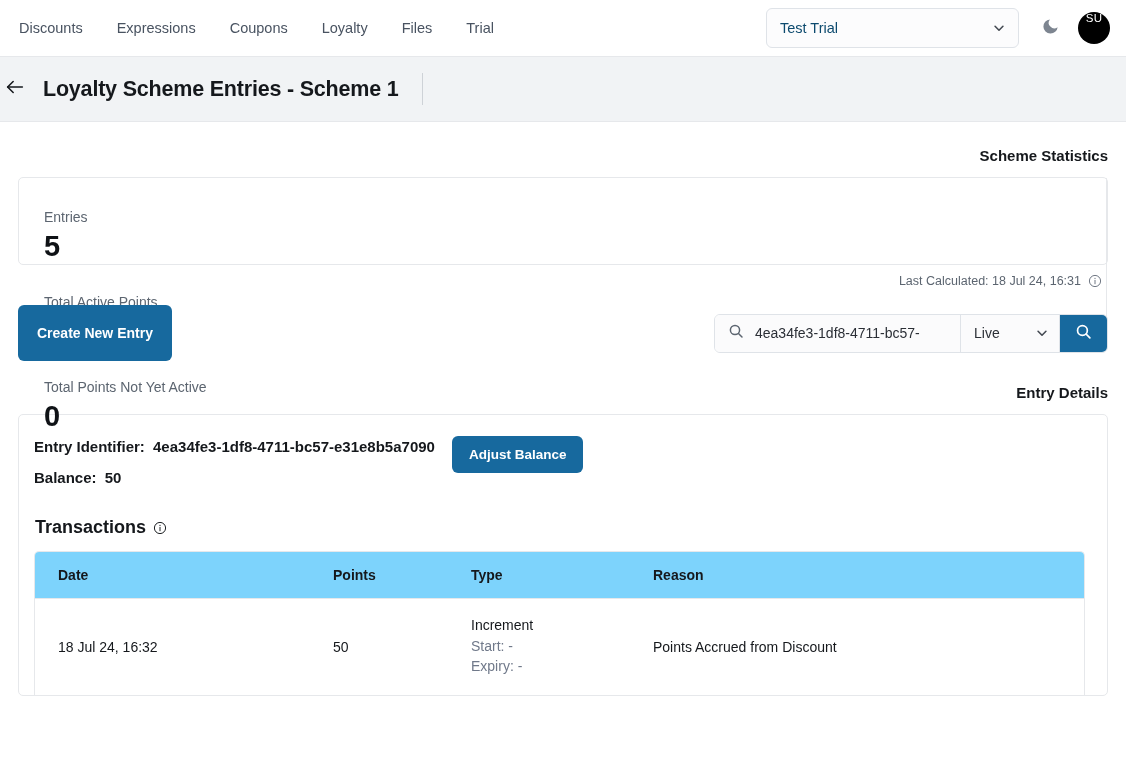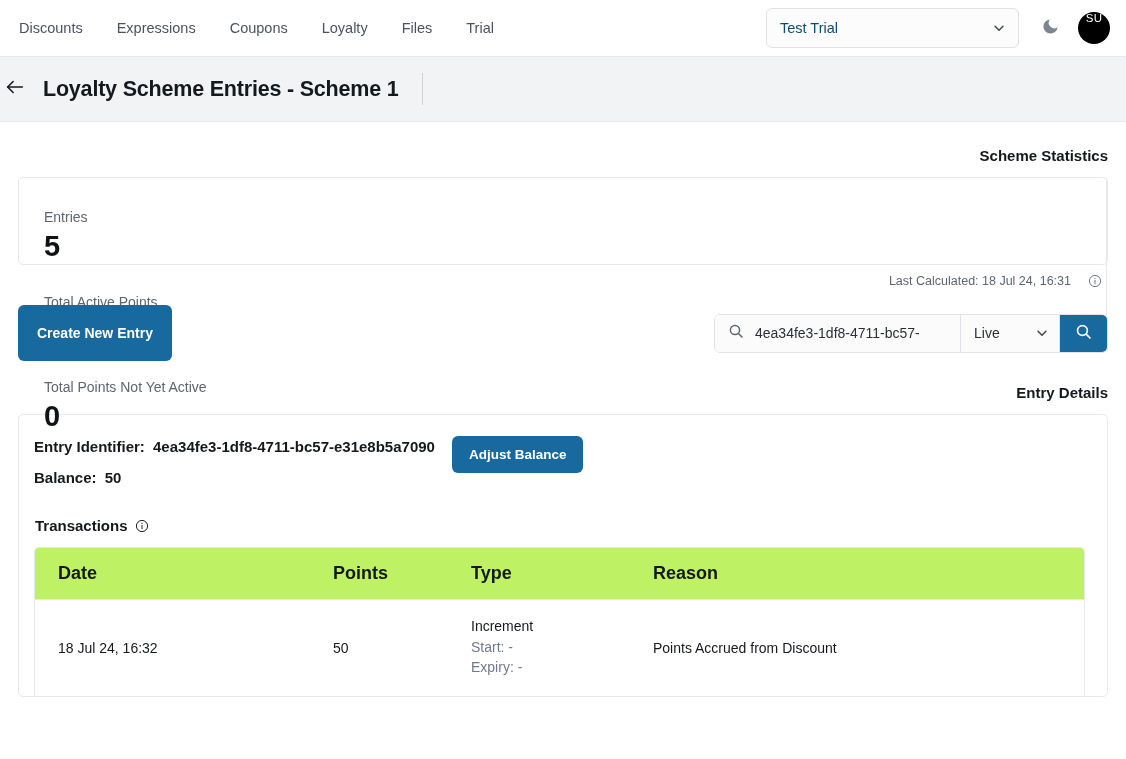--- a/index.html
+++ b/index.html
@@ -127,21 +127,21 @@
     font-size: 29px;
     font-weight: bold;
     color: #0f1216;
     letter-spacing: -0.4px;
   }
 
   .last-calc {
     display: flex;
     align-items: center;
     justify-content: flex-end;
-    gap: 17px;
+    gap: 7px;
     font-size: 12.5px;
     color: #5c6570;
     margin-top: 9px;
     padding-right: 6px;
   }
 
   .actions-row {
     display: flex;
     align-items: center;
     margin-top: 17px;
@@ -239,39 +239,39 @@
     margin-left: 17px;
     margin-top: 2px;
     cursor: pointer;
     font-family: inherit;
   }
 
   .transactions-head {
     display: flex;
     align-items: center;
     gap: 7px;
-    font-size: 15px;
+    font-size: 18px;
     font-weight: bold;
     color: #15181c;
     margin: 17px 0 13px 1px;
   }
 
   .table-wrap {
     border: 1px solid #e6e8eb;
     border-radius: 5px;
     overflow: hidden;
     border-bottom: none;
     border-bottom-left-radius: 0;
     border-bottom-right-radius: 0;
   }
   table { border-collapse: collapse; width: 100%; }
   thead th {
-    background: #bef264;
+    background: #7dd3fc;
     text-align: left;
-    font-size: 18px;
+    font-size: 14px;
     font-weight: bold;
     color: #15181c;
     padding: 15px 0 15px 0;
     border-bottom: 1px solid #e6e8eb;
   }
   tbody td {
     font-size: 14px;
     color: #15181c;
     padding: 18px 0 18px 0;
     vertical-align: middle;

